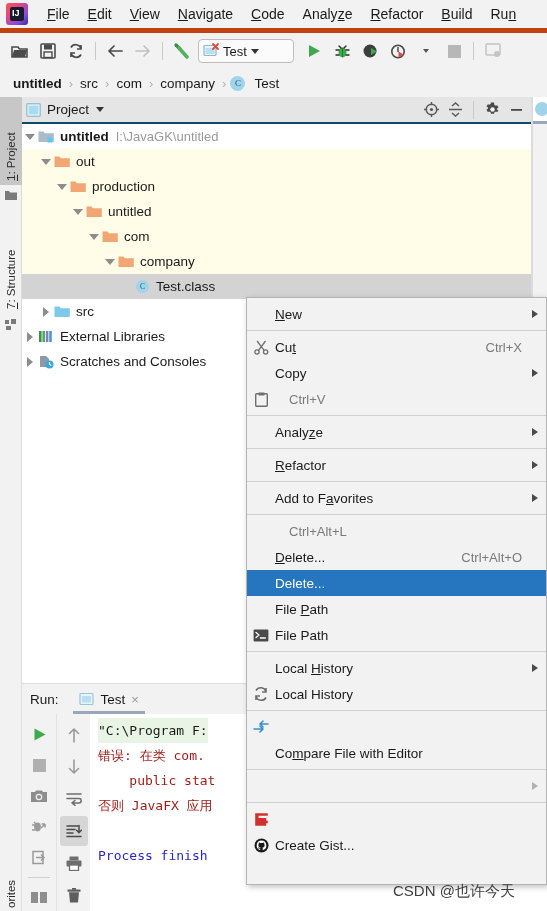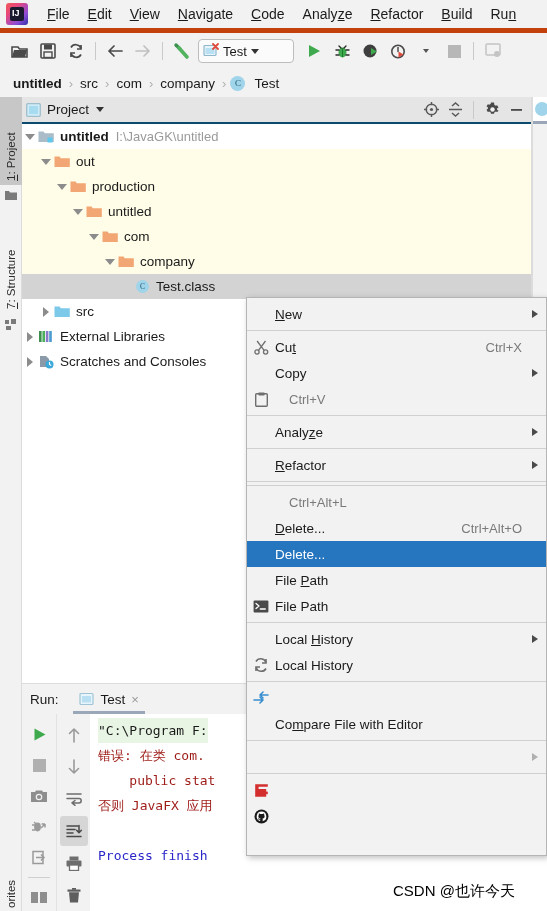--- a/index.html
+++ b/index.html
@@ -153,21 +153,21 @@
   .mi-label { flex: 1; }
   .mi-label u { text-decoration: underline; }
   .mi-accel { color: #7a7a7a; font-size: 13px; margin-left: 14px; }
   .mi-arrow { width: 0; height: 0; border-top: 4.5px solid transparent; border-bottom: 4.5px solid transparent; border-left: 6px solid #4a4a4a; margin-left: 10px; }
   .mi.disabled .mi-arrow { border-left-color:#b0b0b0; }
   .mi-spacer { width: 16px; }
   .msep { height: 1px; background: #d0d0d0; margin: 3px 0; }
 
   
   .watermark {
-    position: absolute; left: 393px; top: 882px; color: #000000; font-size: 15px;
+    position: absolute; left: 393px; top: 882px; color: #404040; font-size: 15px;
     font-family: "Liberation Sans", sans-serif; z-index: 60; white-space: nowrap;
   }
 </style>
 </head>
 <body>
 
 <div id="app">
 
   <div class="menubar">
     <div class="ij-logo">
@@ -643,20 +643,25 @@
     </div>
     <div class="msep"></div>
 
     <div class="mi">
       <span class="mi-icon"></span>
       <span class="mi-label"><u>R</u>efactor</span>
       <span class="mi-arrow"></span>
     </div>
     <div class="msep"></div>
 
+    <div class="mi">
+      <span class="mi-icon"></span>
+      <span class="mi-label">Add to F<u>a</u>vorites</span>
+      <span class="mi-arrow"></span>
+    </div>
     <div class="msep"></div>
 
 
     <div class="mi">
       <span class="mi-icon"></span>
       <span class="mi-accel">Ctrl+Alt+L</span>
       <span class="mi-spacer"></span>
     </div>
 
     <div class="mi">
@@ -744,20 +749,21 @@
       <span class="mi-label"></span>
     </div>
 
     <div class="mi">
       <span class="mi-icon">
         <svg width="15" height="15" viewBox="0 0 15 15">
             <circle cx="7.5" cy="7.5" r="7" fill="#1b1b1b"></circle>
             <path d="M7.5 2.6a4.9 4.9 0 0 0-1.6 9.5c.25.05.34-.11.34-.24v-.9c-1.36.3-1.65-.58-1.65-.58-.22-.57-.55-.72-.55-.72-.45-.3.03-.3.03-.3.5.04.76.51.76.51.44.76 1.16.54 1.44.41.05-.32.17-.54.31-.66-1.08-.12-2.22-.54-2.22-2.42 0-.53.19-.97.5-1.31-.05-.12-.22-.62.05-1.3 0 0 .41-.13 1.35.5a4.7 4.7 0 0 1 2.46 0c.94-.63 1.35-.5 1.35-.5.27.68.1 1.18.05 1.3.31.34.5.78.5 1.31 0 1.89-1.15 2.3-2.24 2.42.18.15.34.45.34.91v1.35c0 .13.09.29.34.24A4.9 4.9 0 0 0 7.5 2.6z" fill="#fff"></path>
           </svg>
       </span>
+      <span class="mi-label">Create Gist...</span>
     </div>
 
     <div class="mi">
       
       
       
     </div>
 
   </div>
 

